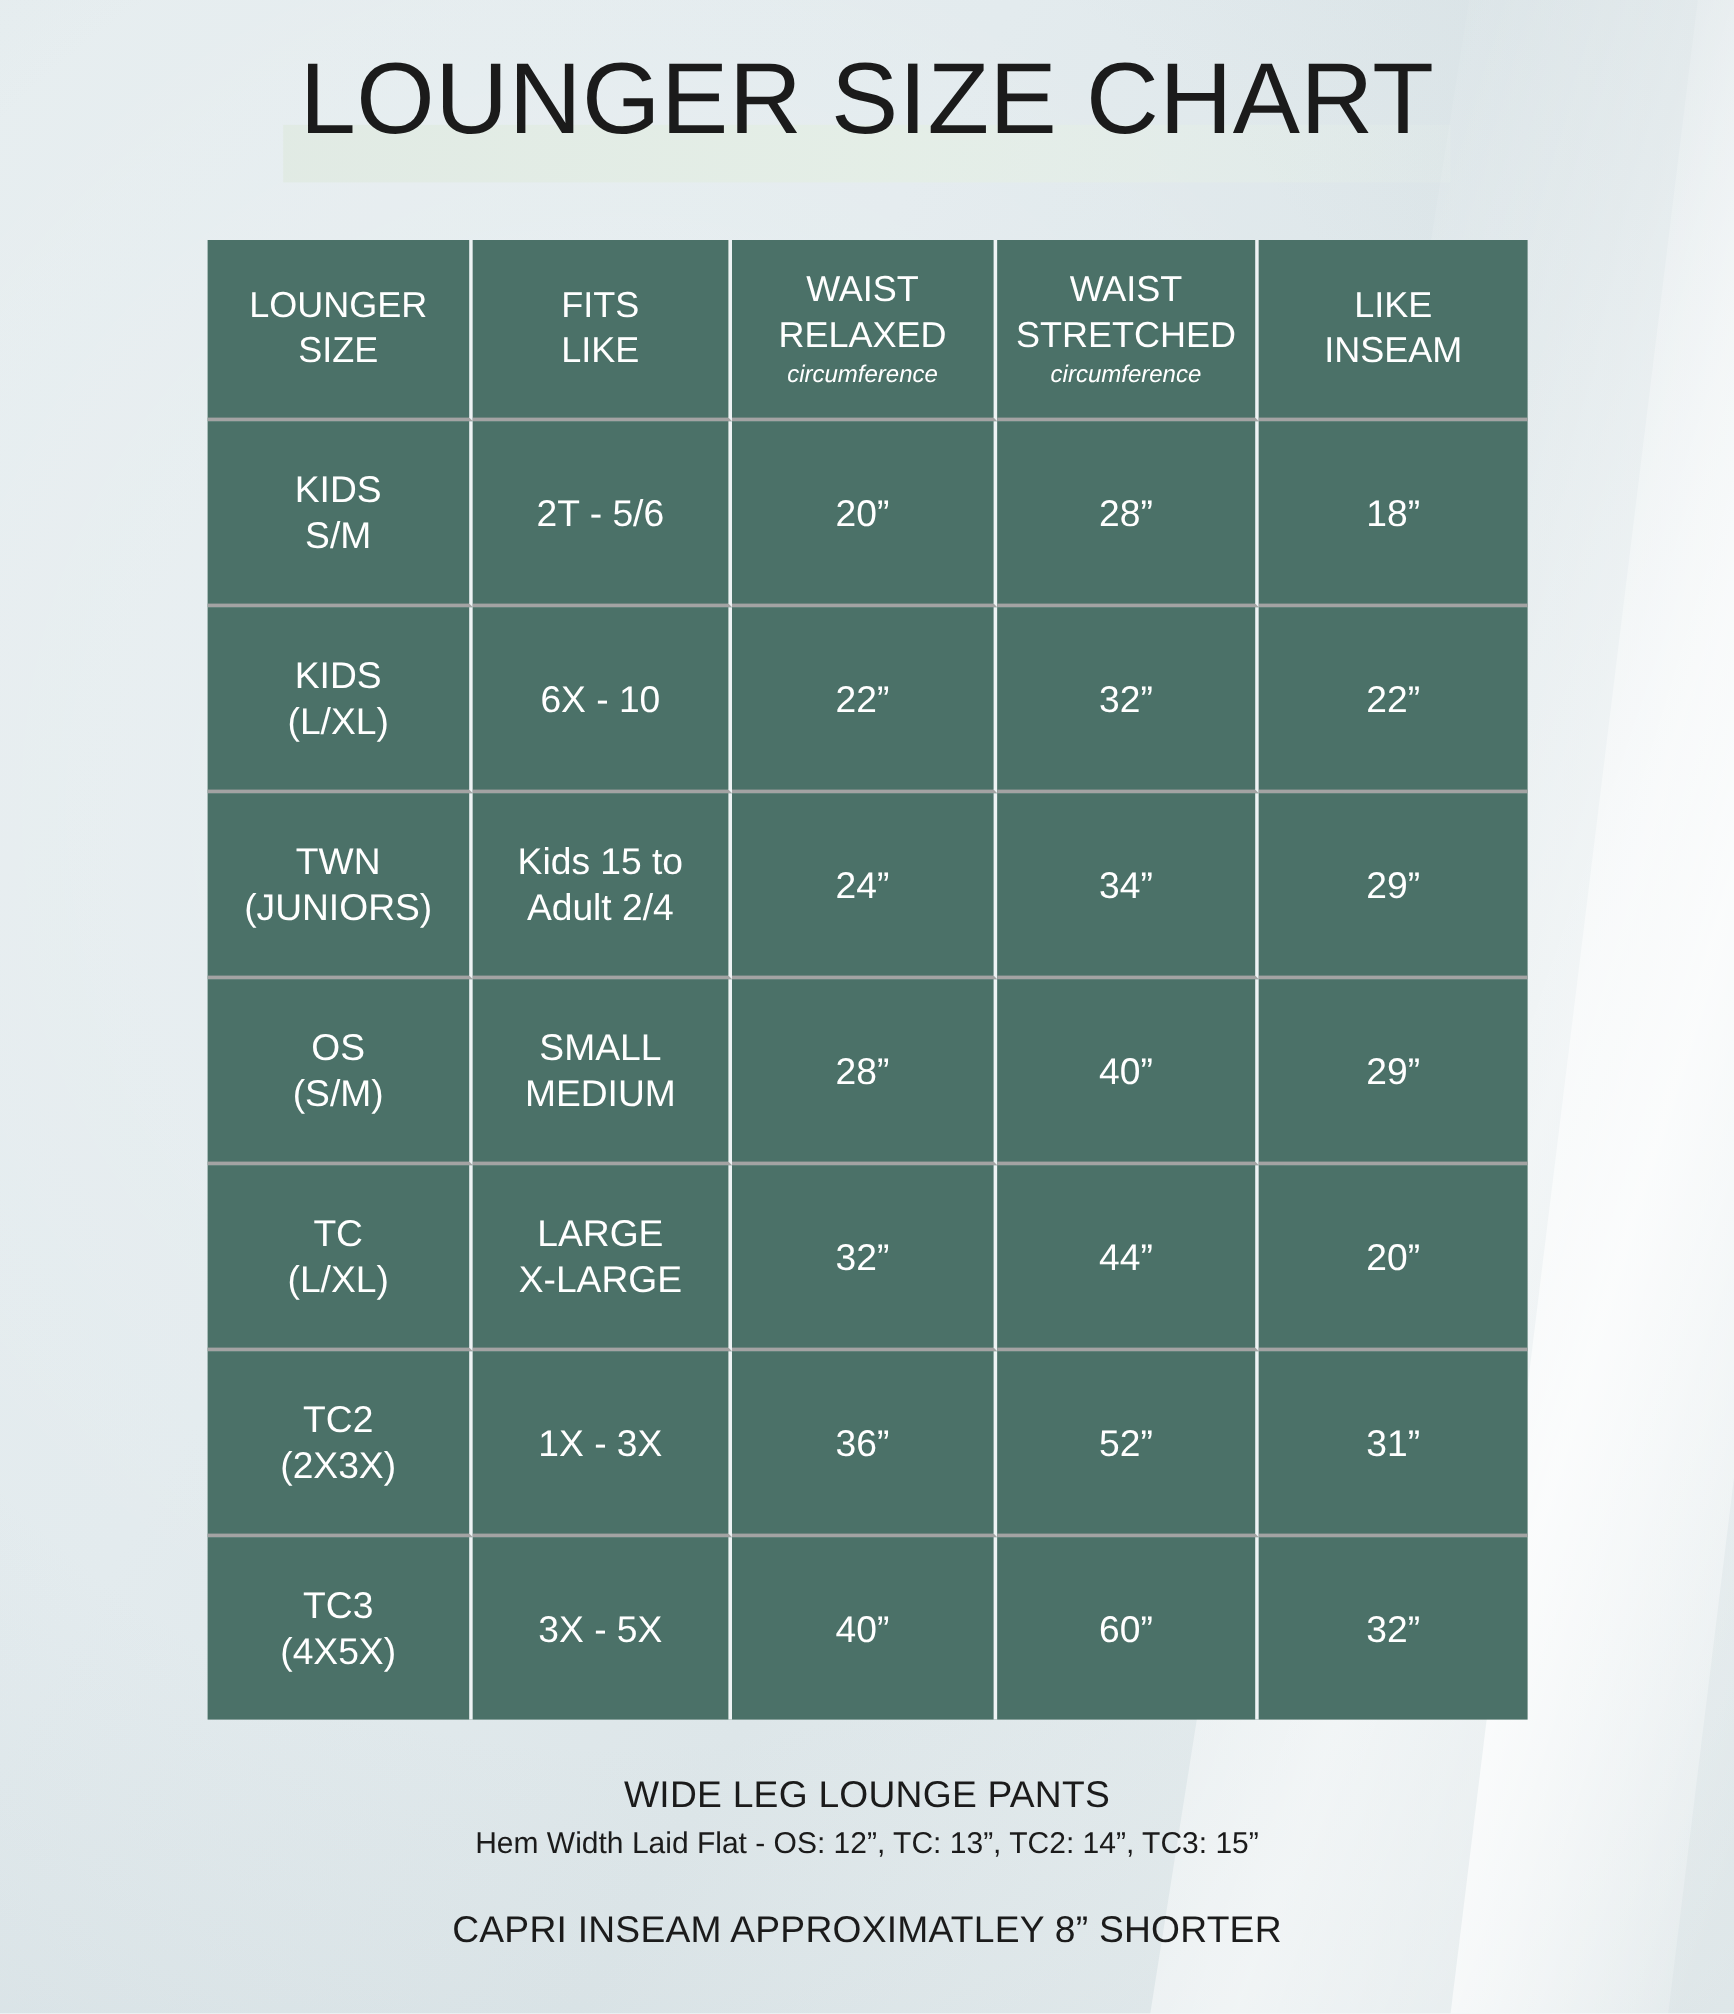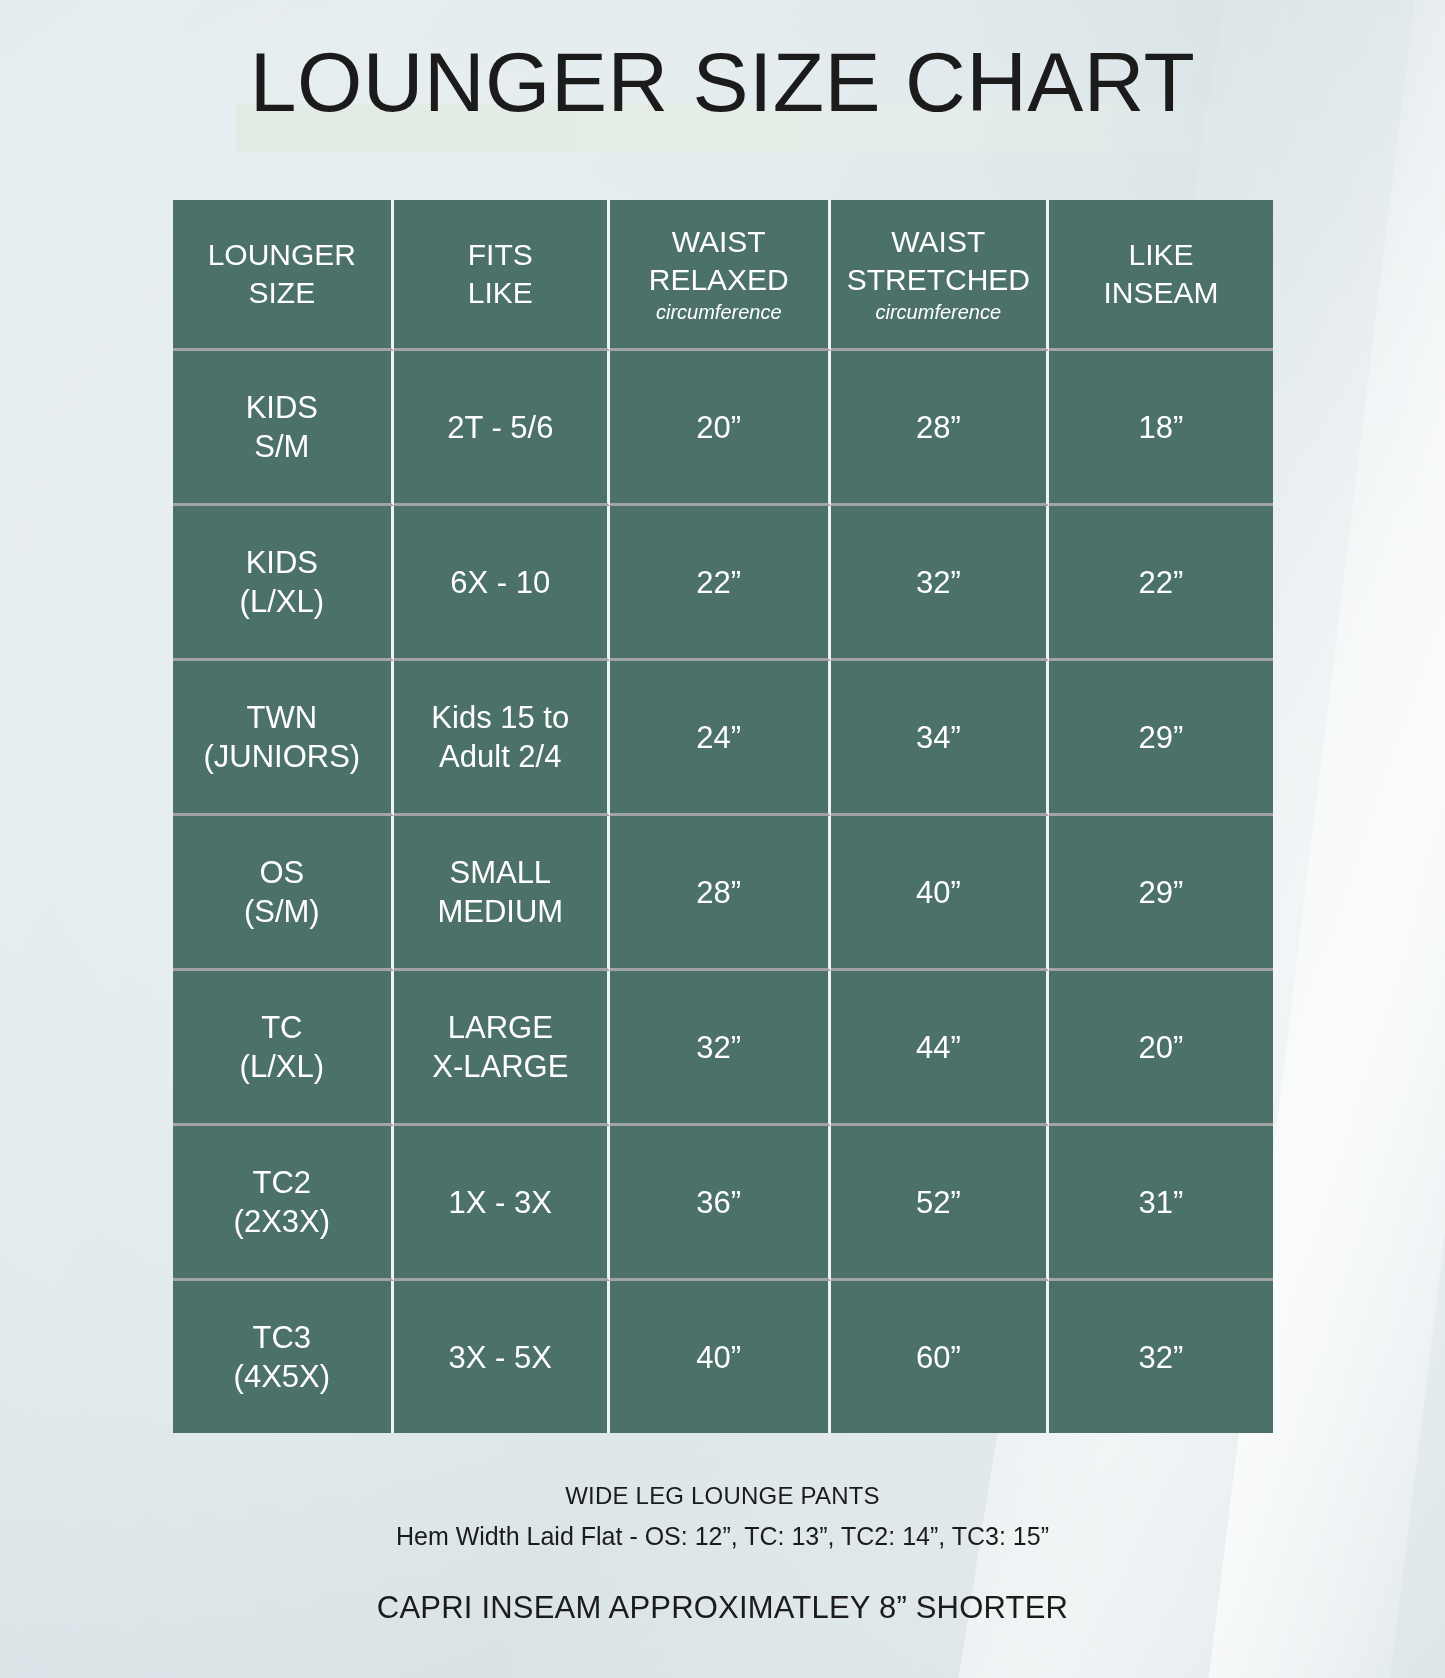--- a/index.html
+++ b/index.html
@@ -141,21 +141,21 @@
 
   .footer {
     position: absolute;
     left: 0;
     top: 1475px;
     width: 1445px;
     text-align: center;
     color: #1b1b1b;
   }
   .footer .f1 {
-    font-size: 24px;
+    font-size: 31px;
     line-height: 42px;
     letter-spacing: 0.2px;
   }
   .footer .f2 {
     font-size: 25px;
     line-height: 38px;
   }
   .footer .f3 {
     margin-top: 32px;
     font-size: 31px;

